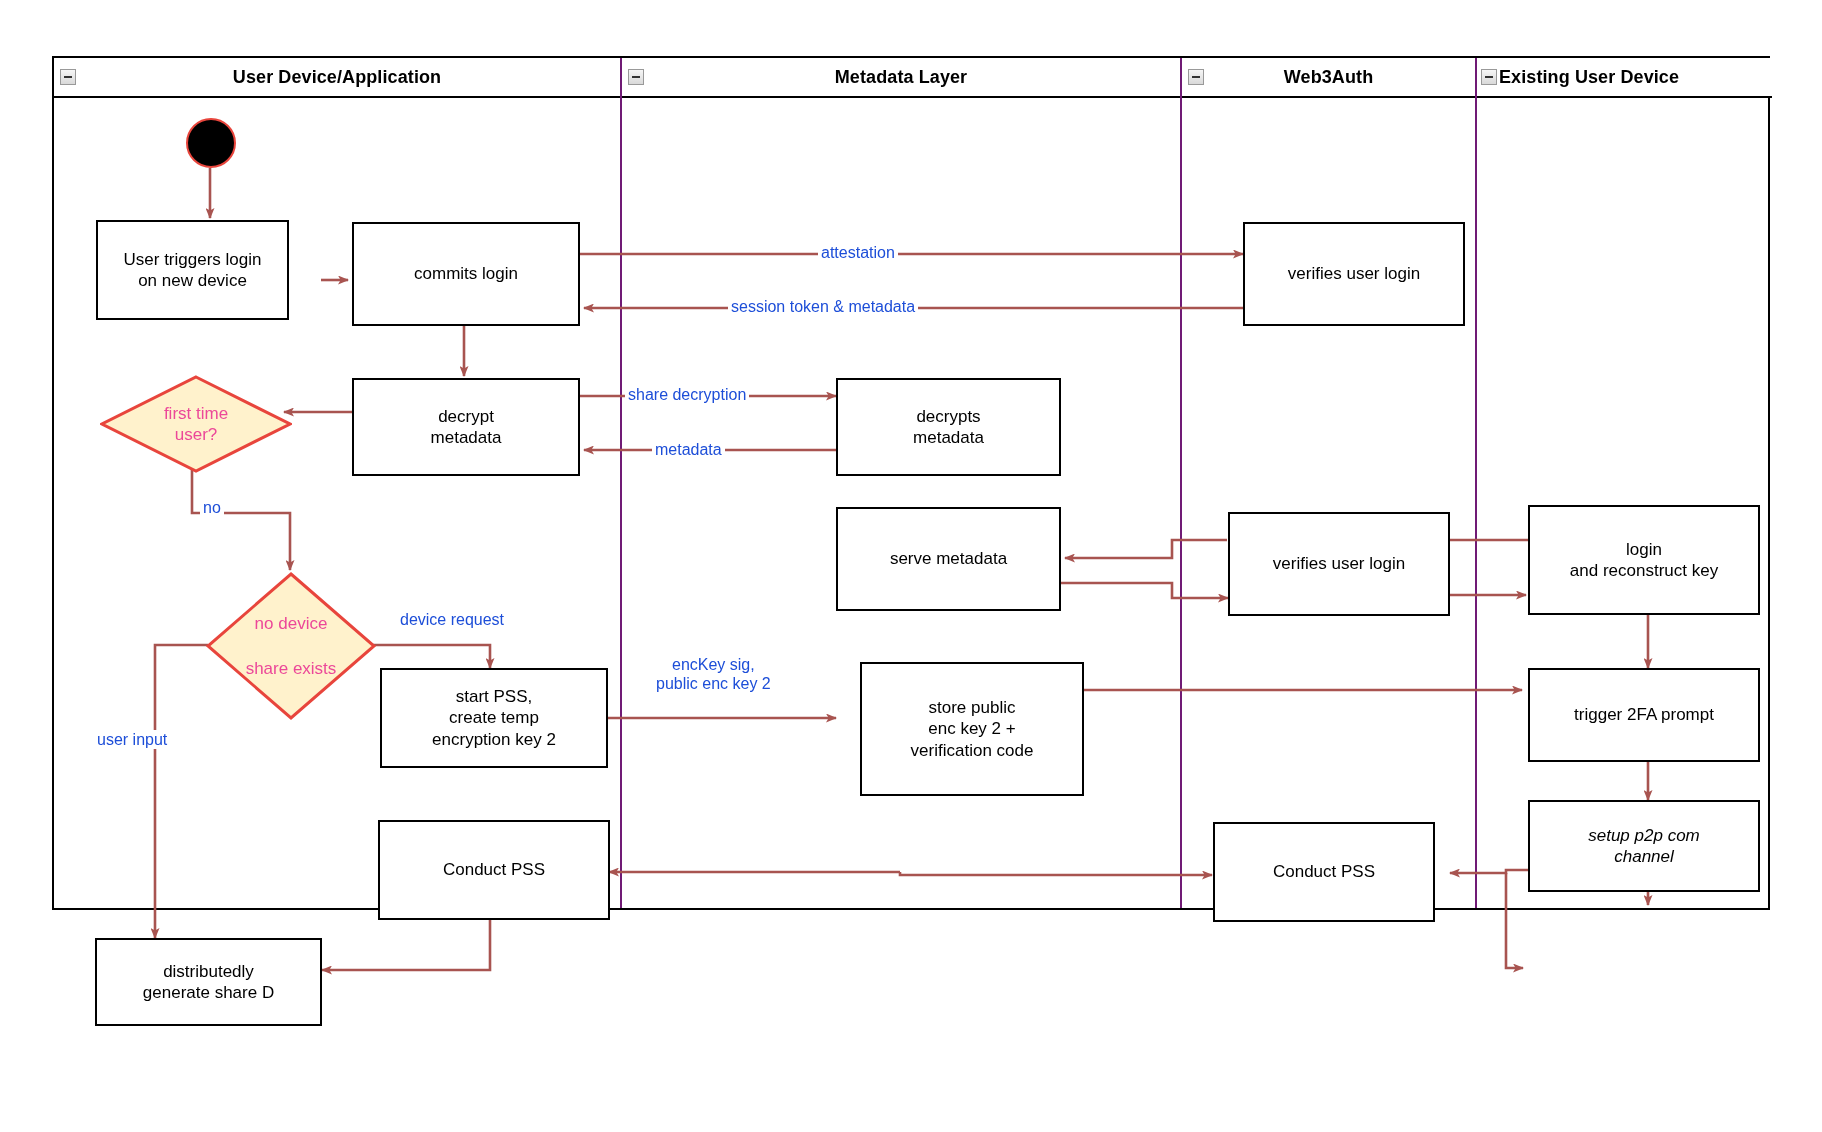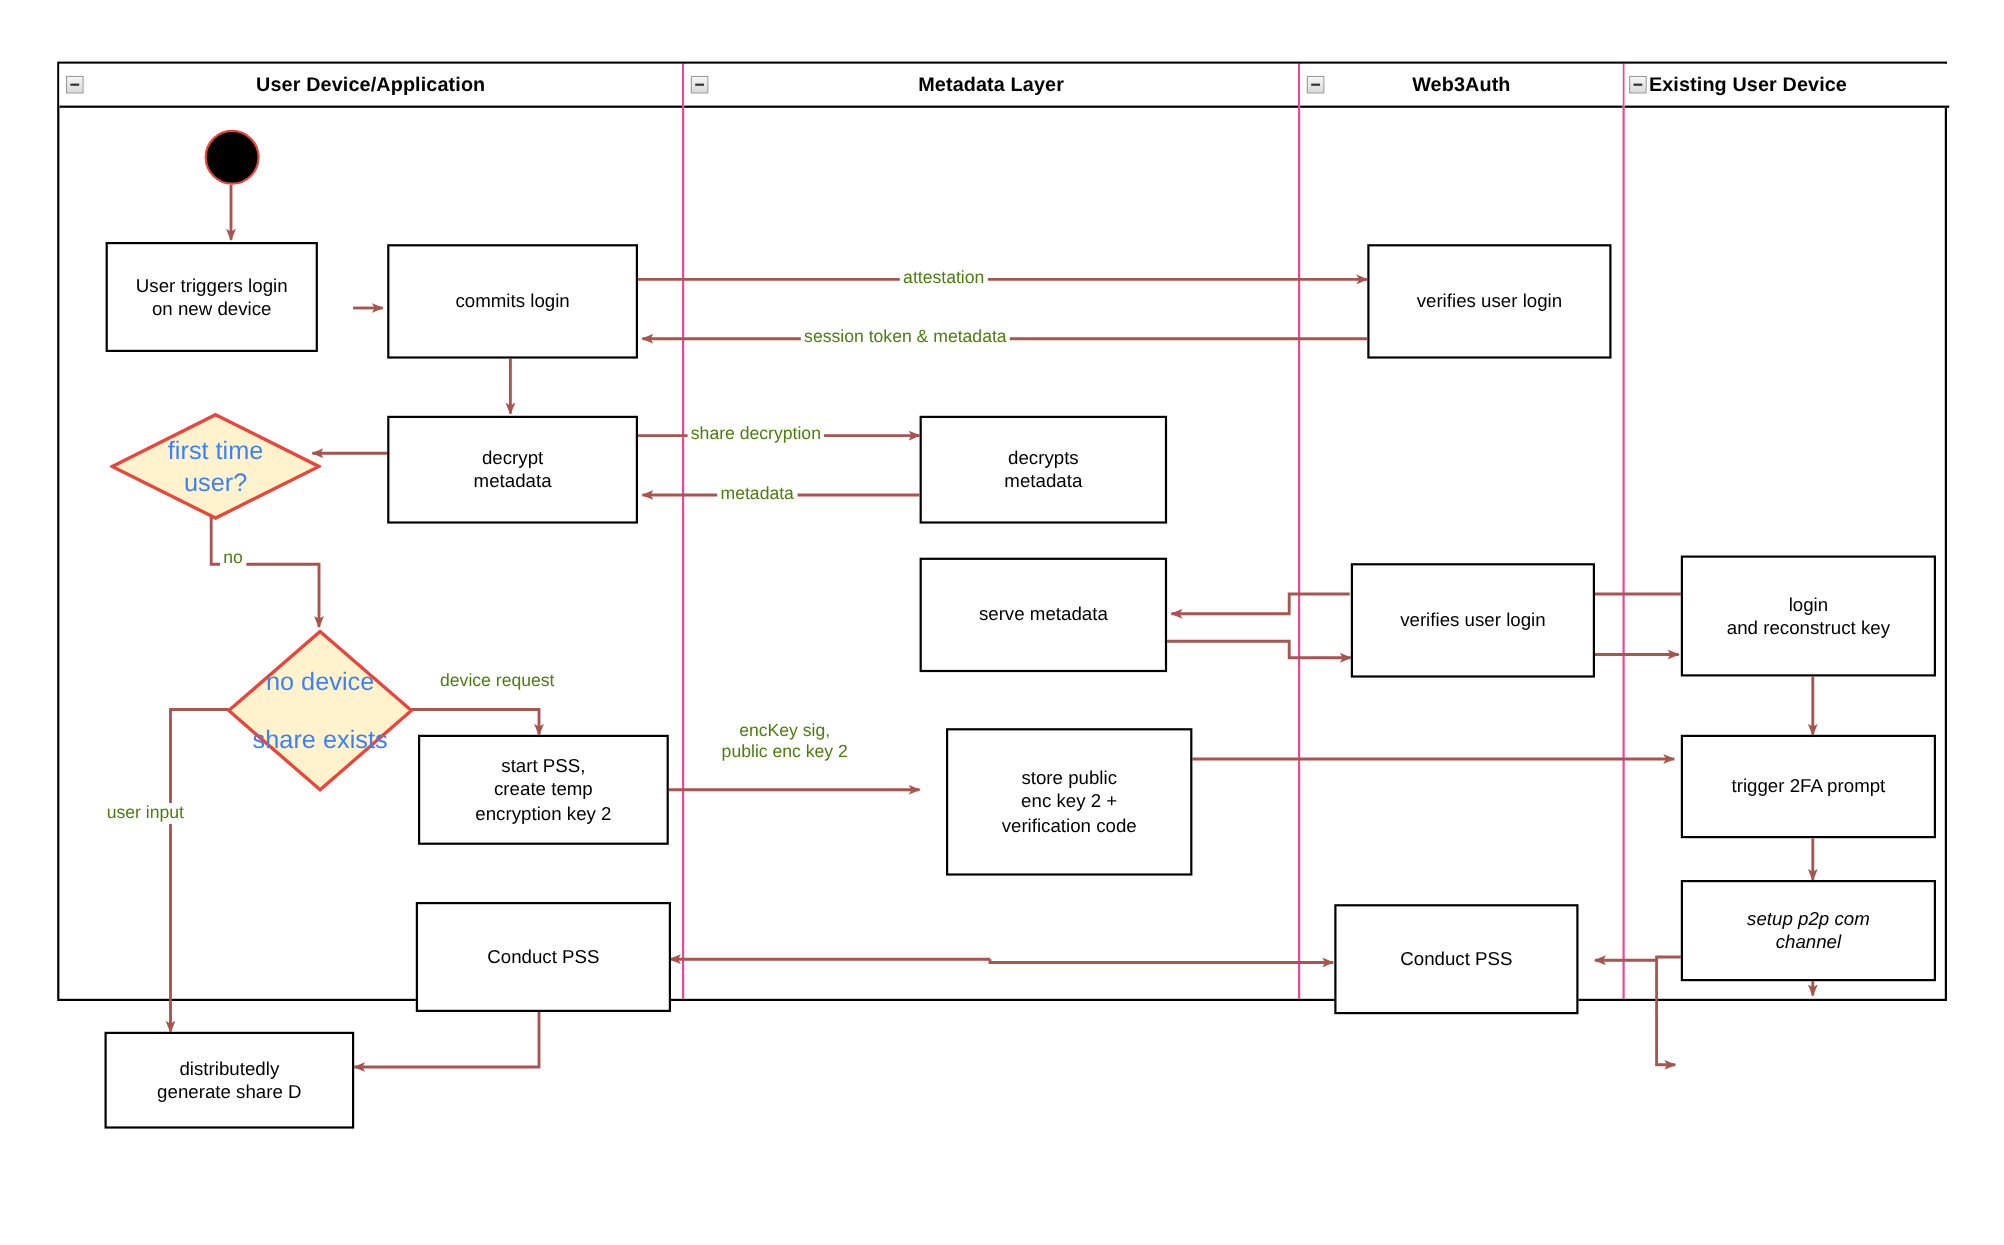--- a/index.html
+++ b/index.html
@@ -18,21 +18,21 @@
   
   .pool {
     position: absolute;
     box-sizing: border-box;
     border: 2px solid #000000;
     background: transparent;
   }
   .lane {
     position: absolute;
     box-sizing: border-box;
-    border-right: 2px solid #ec4899;
+    border-right: 2px solid #701a75;
     top: 0;
     height: 100%;
   }
   .lane.last { border-right: none; }
   .lane-header {
     position: absolute;
     box-sizing: border-box;
     top: 0;
     left: 0;
     right: 0;
@@ -94,22 +94,22 @@
     position: absolute;
     inset: 0;
   }
   .diamond .dlabel {
     position: absolute;
     inset: 0;
     display: flex;
     align-items: center;
     justify-content: center;
     text-align: center;
-    font-size: 23px;
-    color: #3b82f6;
+    font-size: 17px;
+    color: #ec4899;
     line-height: 1.25;
     pointer-events: none;
   }
   .start-node {
     position: absolute;
     border-radius: 50%;
     background: #000000;
     border: 2px solid #e8453c;
     box-sizing: border-box;
   }
@@ -118,21 +118,21 @@
     position: absolute;
     left: 0;
     top: 0;
     width: 1822px;
     height: 1132px;
     pointer-events: none;
   }
   .edge-label {
     position: absolute;
     font-size: 16px;
-    color: #4d7c0f;
+    color: #1d4ed8;
     background: #ffffff;
     padding: 0 3px;
     white-space: nowrap;
     text-align: center;
     line-height: 1.2;
   }
 </style>
 </head>
 <body>
 

